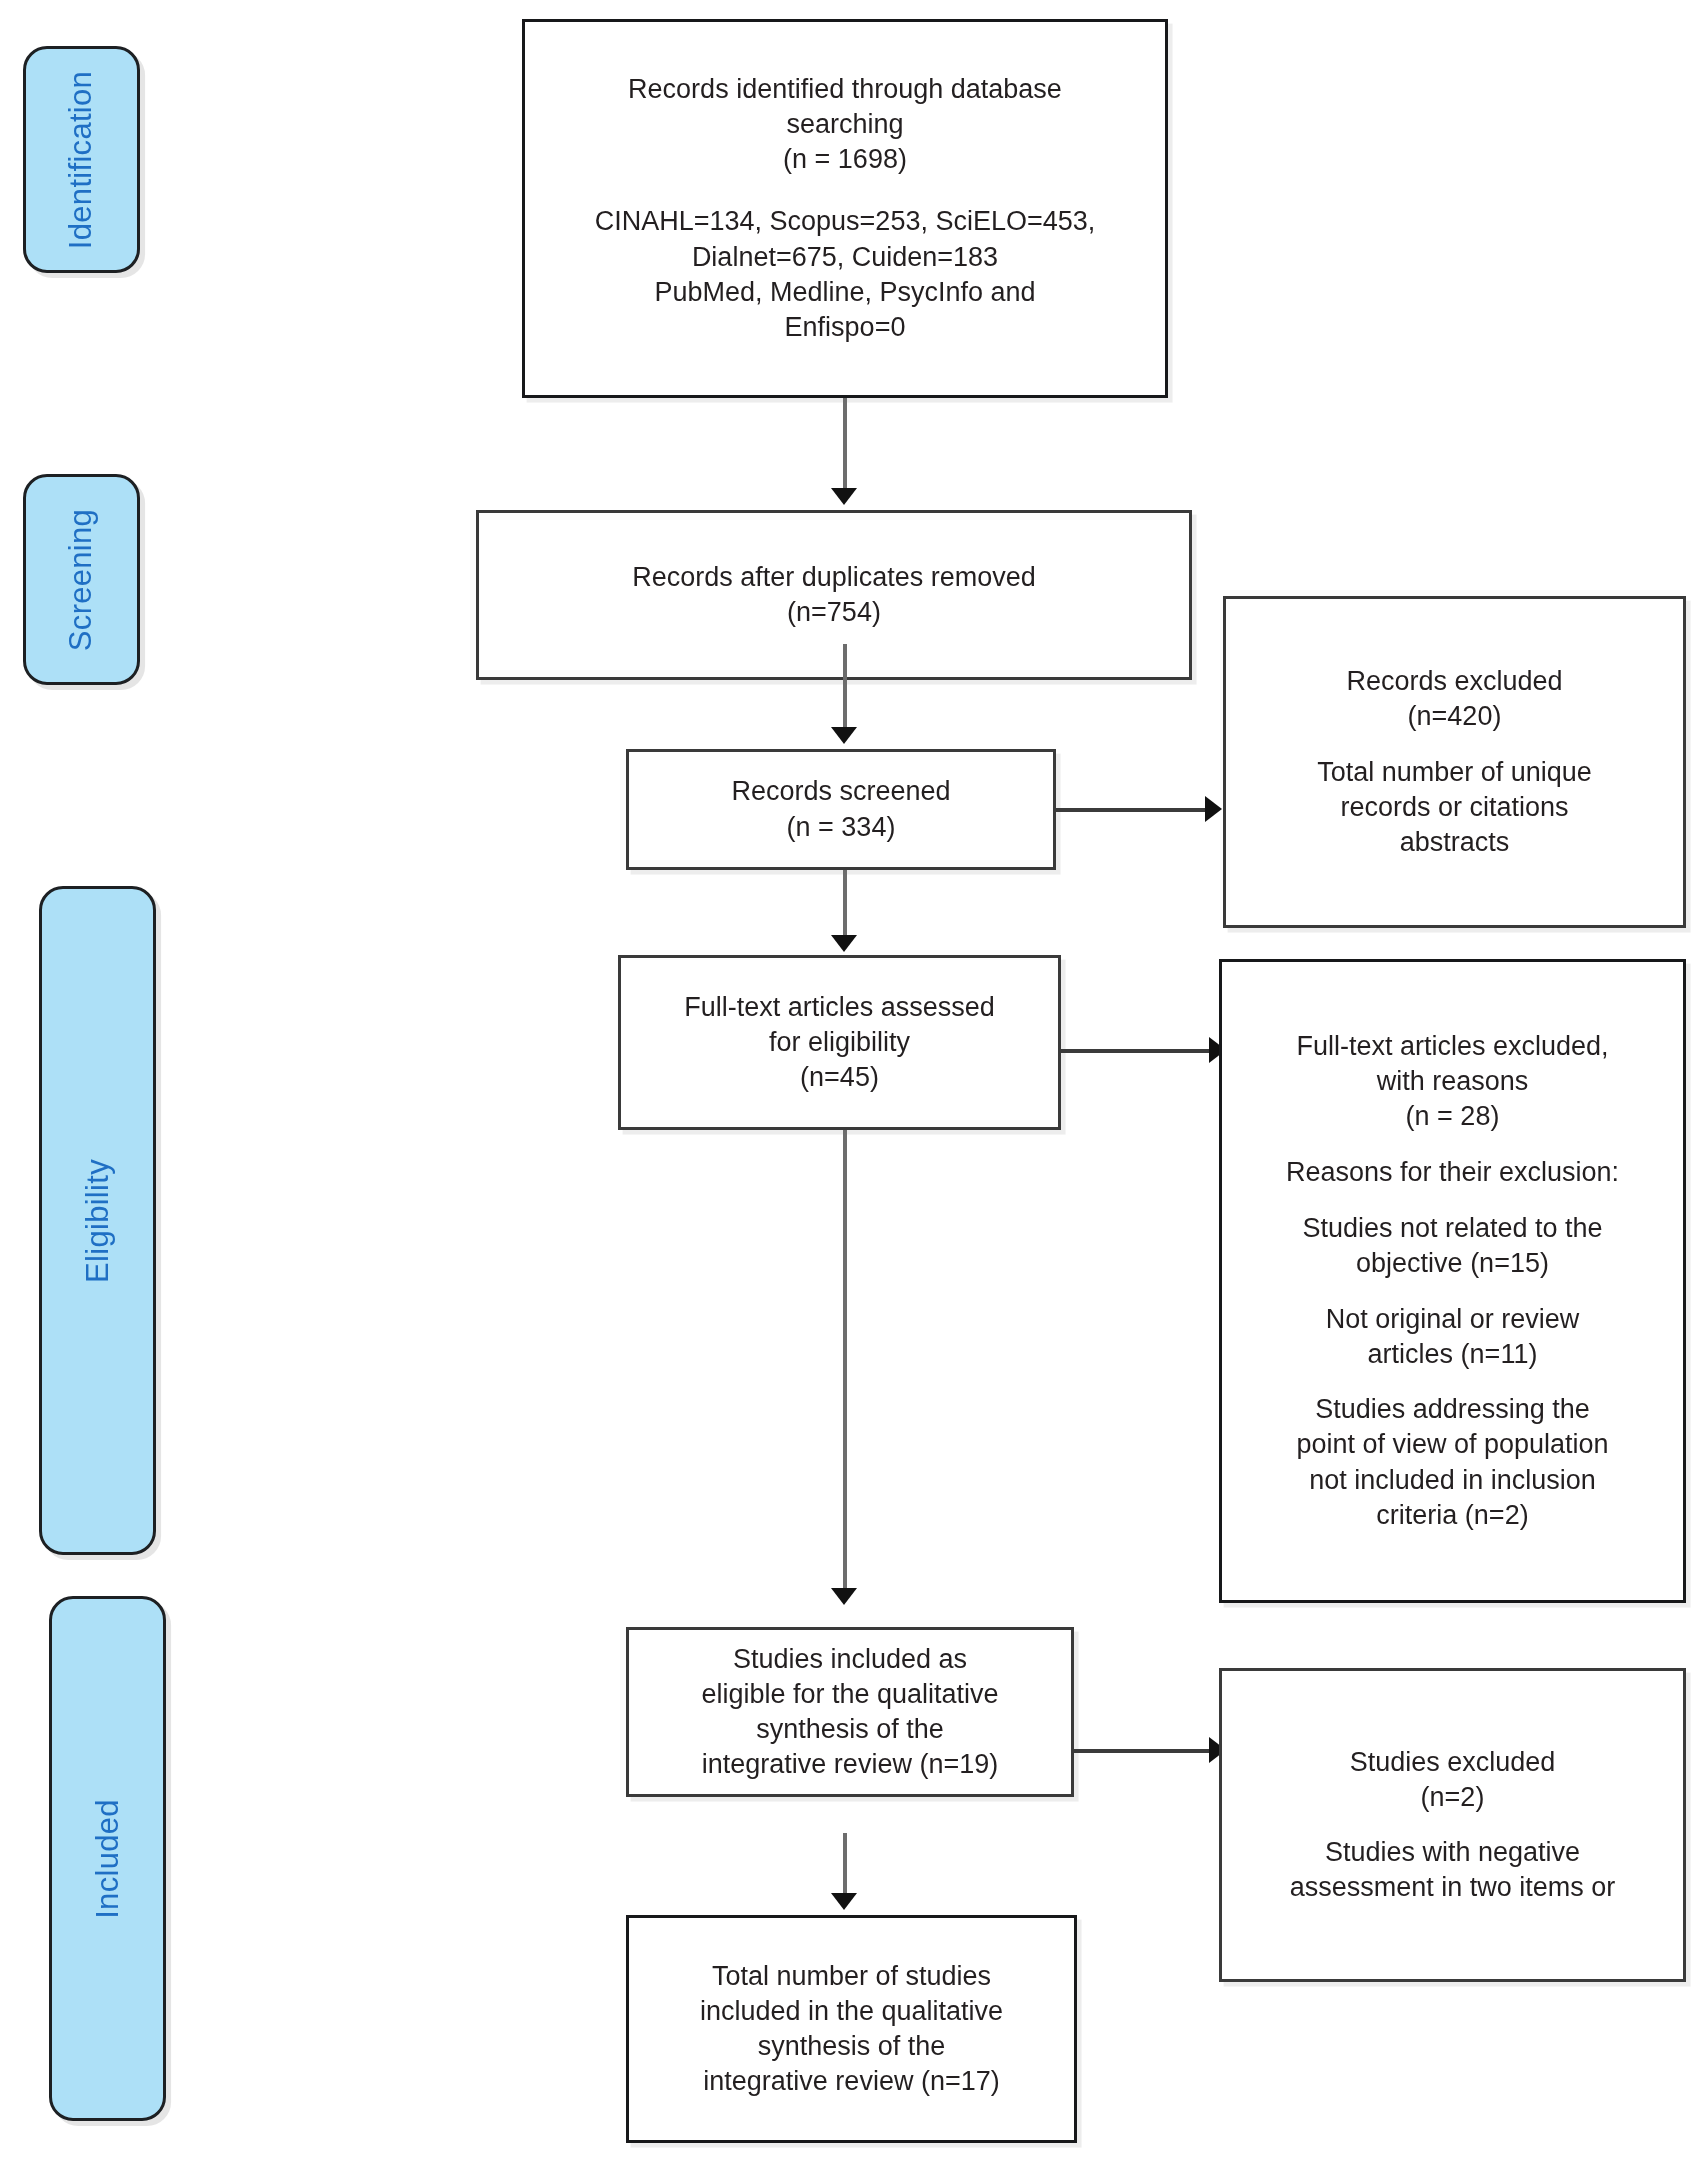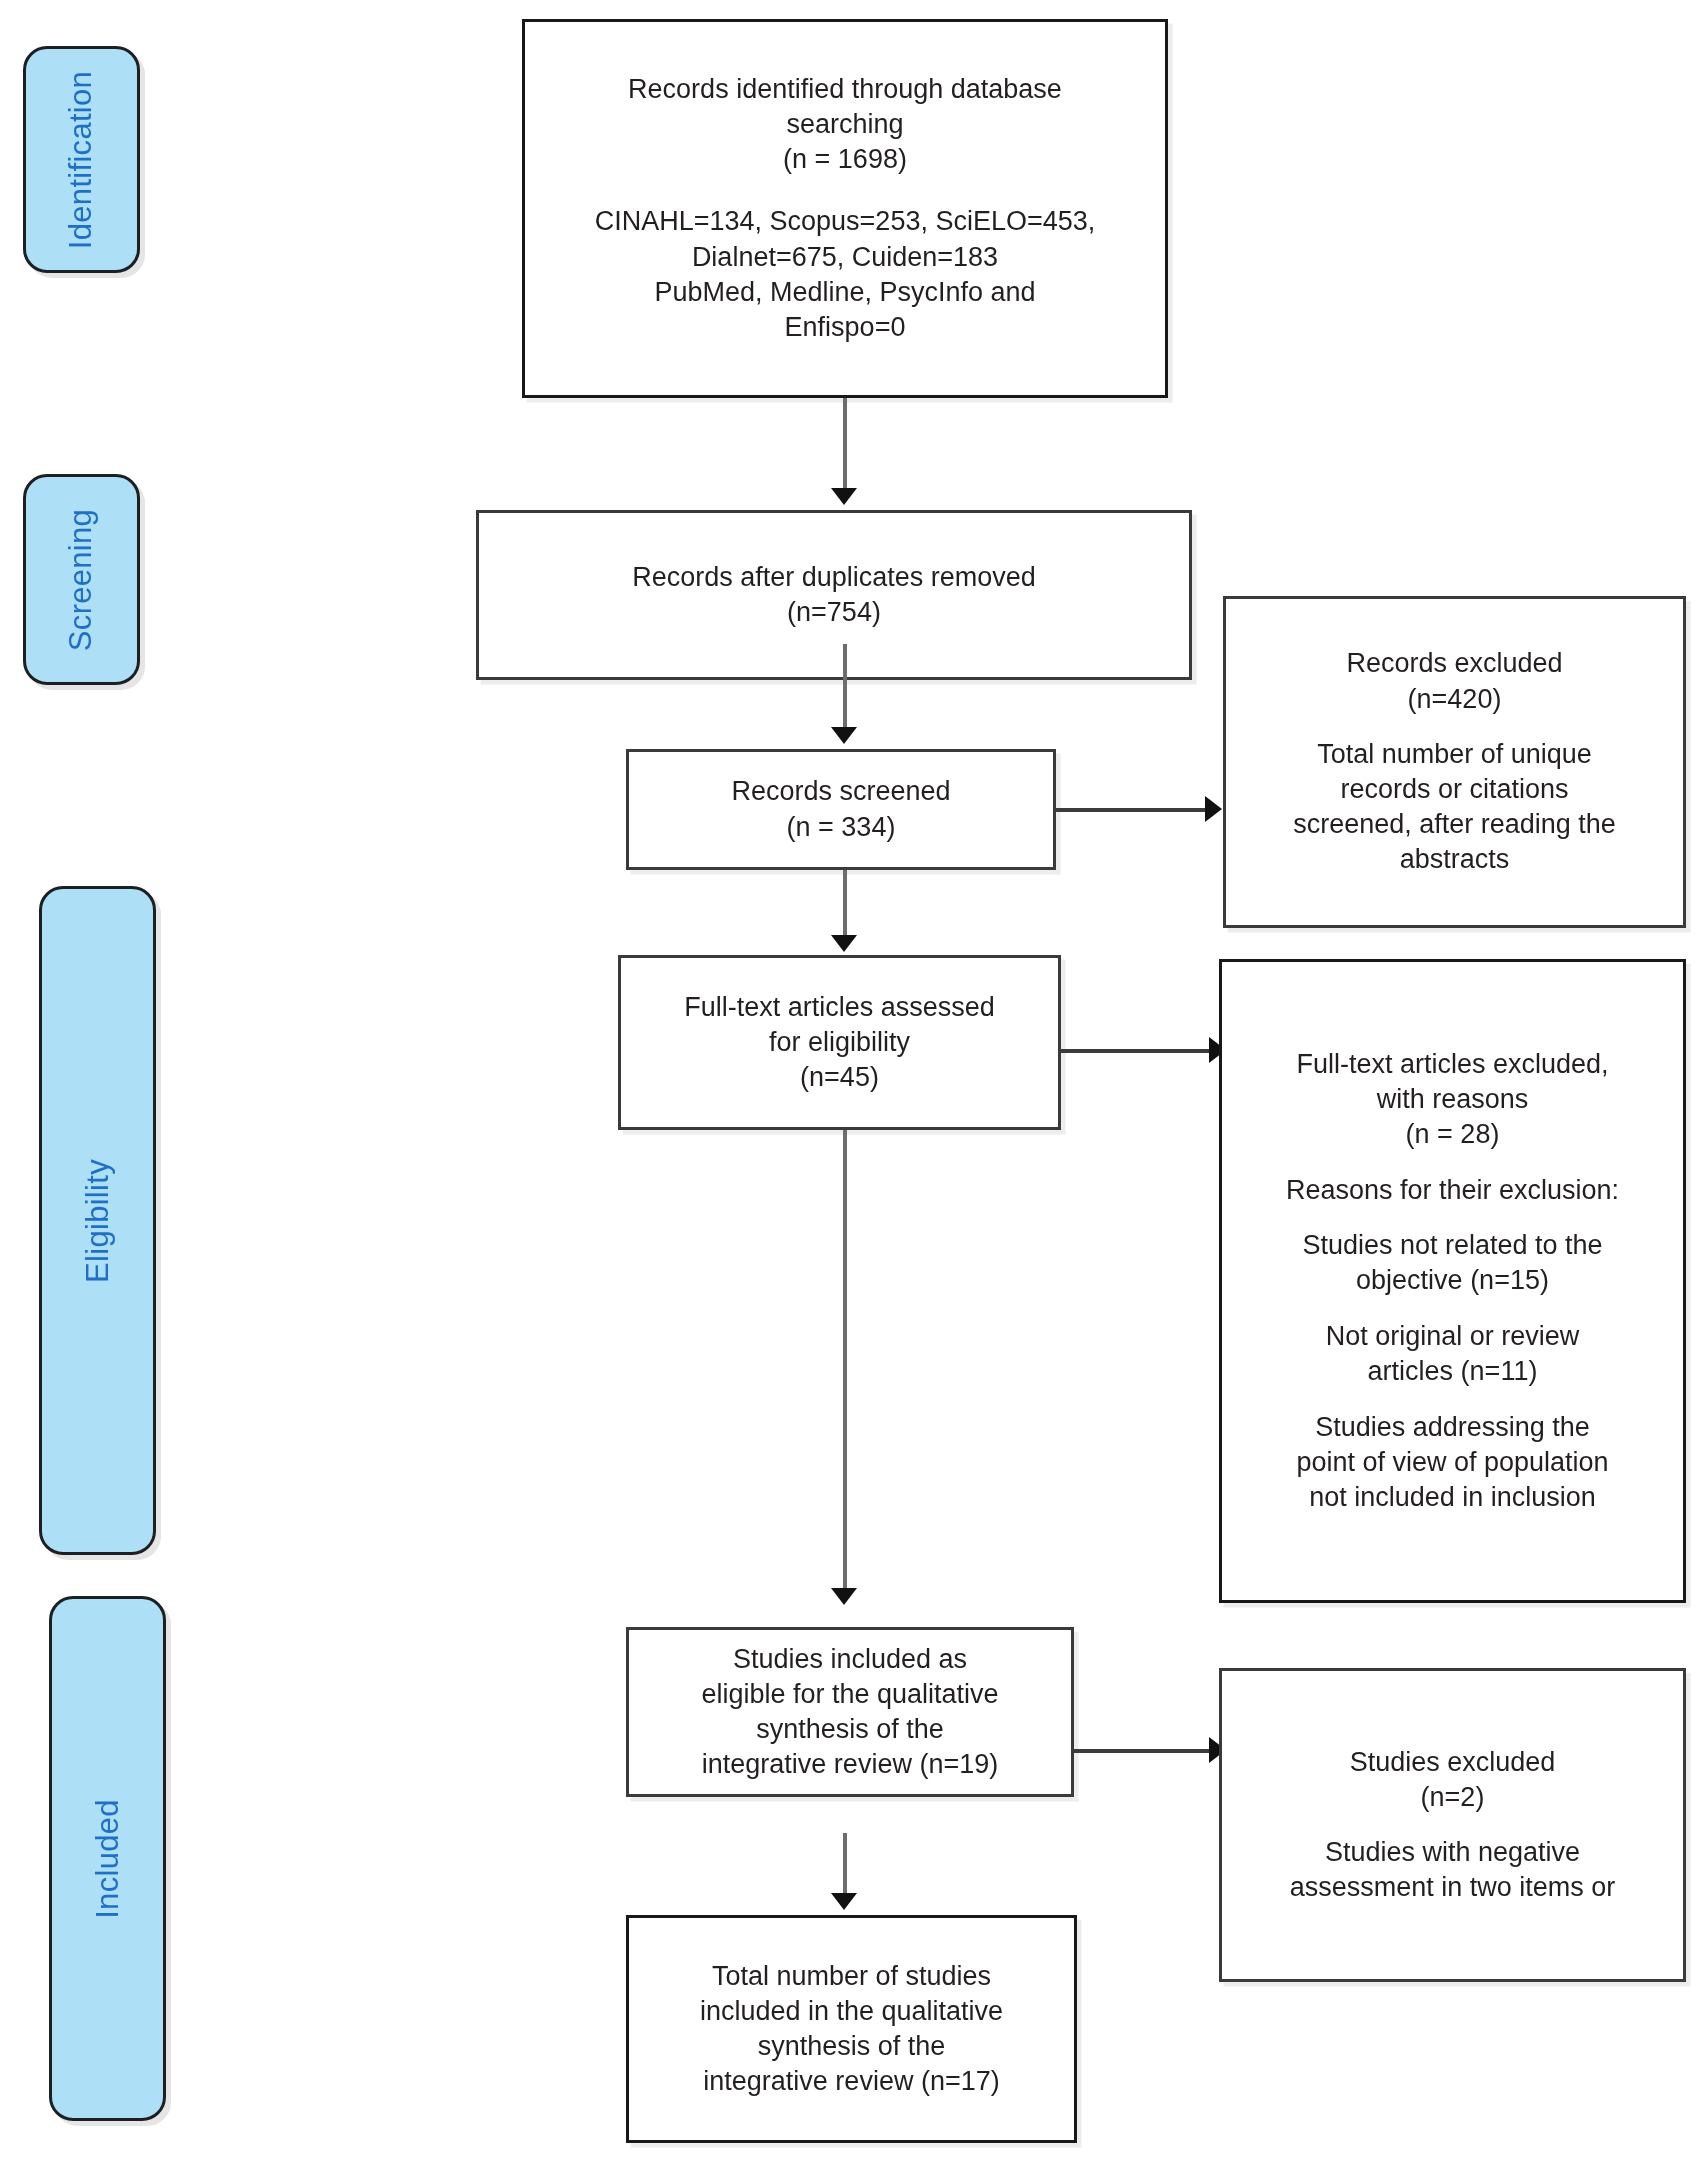--- a/index.html
+++ b/index.html
@@ -173,40 +173,40 @@
     <p>synthesis of the</p>
     <p>integrative review (n=17)</p>
   </div>
 
   <div class="fbox" style="left:1223px; top:596px; width:463px; height:332px;">
     <p>Records excluded</p>
     <p>(n=420)</p>
     <div class="gap-med"></div>
     <p>Total number of unique</p>
     <p>records or citations</p>
-    <p>screened, after reading the</p>
     <p>abstracts</p>
   </div>
 
   <div class="fbox dark" style="left:1219px; top:959px; width:467px; height:644px;">
     <p>Full-text articles excluded,</p>
     <p>with reasons</p>
     <p>(n = 28)</p>
     <div class="gap-med"></div>
     <p>Reasons for their exclusion:</p>
     <div class="gap-med"></div>
     <p>Studies not related to the</p>
     <p>objective (n=15)</p>
     <div class="gap-med"></div>
     <p>Not original or review</p>
     <p>articles (n=11)</p>
     <div class="gap-med"></div>
     <p>Studies addressing the</p>
     <p>point of view of population</p>
     <p>not included in inclusion</p>
+    <p>criteria (n=2)</p>
   </div>
 
   <div class="fbox" style="left:1219px; top:1652px; width:467px; height:314px;margin-top:16px;">
     <p>Studies excluded</p>
     <p>(n=2)</p>
     <div class="gap-med"></div>
     <p>Studies with negative</p>
     <p>assessment in two items or</p>
   </div>
 

